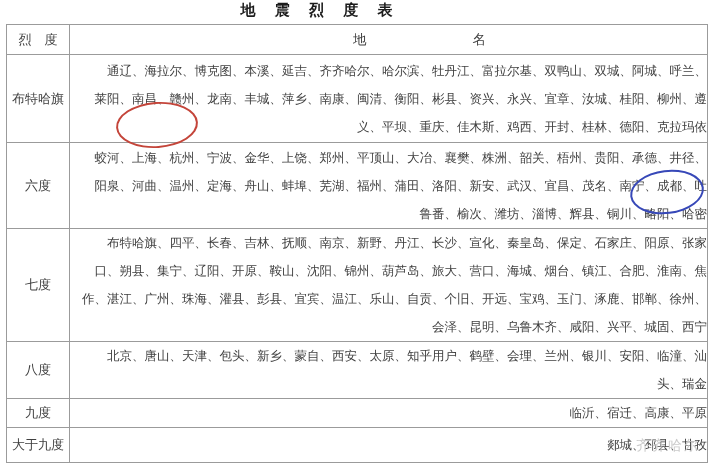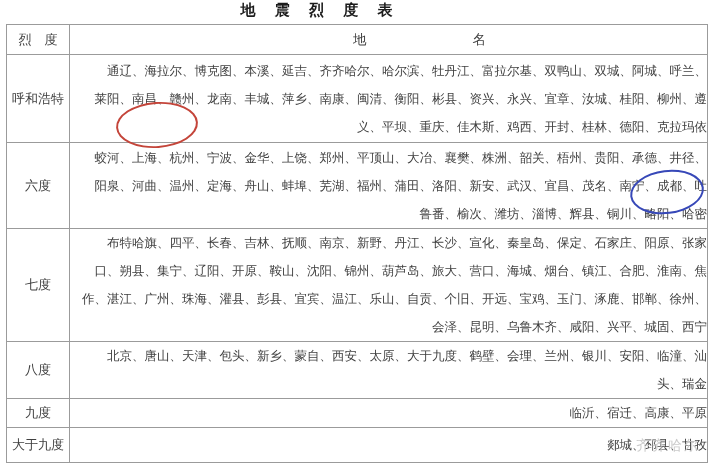--- a/index.html
+++ b/index.html
@@ -107,21 +107,21 @@
       </td>
       <td class="names header-place">
         <div class="place-flex">
           <span>地</span>
           <span>名</span>
         </div>
       </td>
     </tr>
 
     <tr class="r0">
-      <td class="level">呼和浩特</td>
+      <td class="level">布特哈旗</td>
       <td class="names">
         <div class="names-text">通辽、海拉尔、博克图、本溪、延吉、齐齐哈尔、哈尔滨、牡丹江、富拉尔基、双鸭山、双城、阿城、呼兰、
 莱阳、南昌、赣州、龙南、丰城、萍乡、南康、闽清、衡阳、彬县、资兴、永兴、宜章、汝城、桂阳、柳州、遵
 义、平坝、重庆、佳木斯、鸡西、开封、桂林、德阳、克拉玛依</div>
       </td>
     </tr>
 
     <tr class="r1">
       <td class="level">六度</td>
       <td class="names">
@@ -137,21 +137,21 @@
         <div class="names-text">布特哈旗、四平、长春、吉林、抚顺、南京、新野、丹江、长沙、宣化、秦皇岛、保定、石家庄、阳原、张家
 口、朔县、集宁、辽阳、开原、鞍山、沈阳、锦州、葫芦岛、旅大、营口、海城、烟台、镇江、合肥、淮南、焦
 作、湛江、广州、珠海、灌县、彭县、宜宾、温江、乐山、自贡、个旧、开远、宝鸡、玉门、涿鹿、邯郸、徐州、
 会泽、昆明、乌鲁木齐、咸阳、兴平、城固、西宁</div>
       </td>
     </tr>
 
     <tr class="r3">
       <td class="level">八度</td>
       <td class="names">
-        <div class="names-text">北京、唐山、天津、包头、新乡、蒙自、西安、太原、大于九度、鹤壁、会理、兰州、银川、安阳、临潼、汕
+        <div class="names-text">北京、唐山、天津、包头、新乡、蒙自、西安、太原、知乎用户、鹤壁、会理、兰州、银川、安阳、临潼、汕
 头、瑞金</div>
       </td>
     </tr>
 
     <tr class="r4">
       <td class="level">九度</td>
       <td class="names">
         <div class="names-text">临沂、宿迁、高康、平原</div>
       </td>
     </tr>

